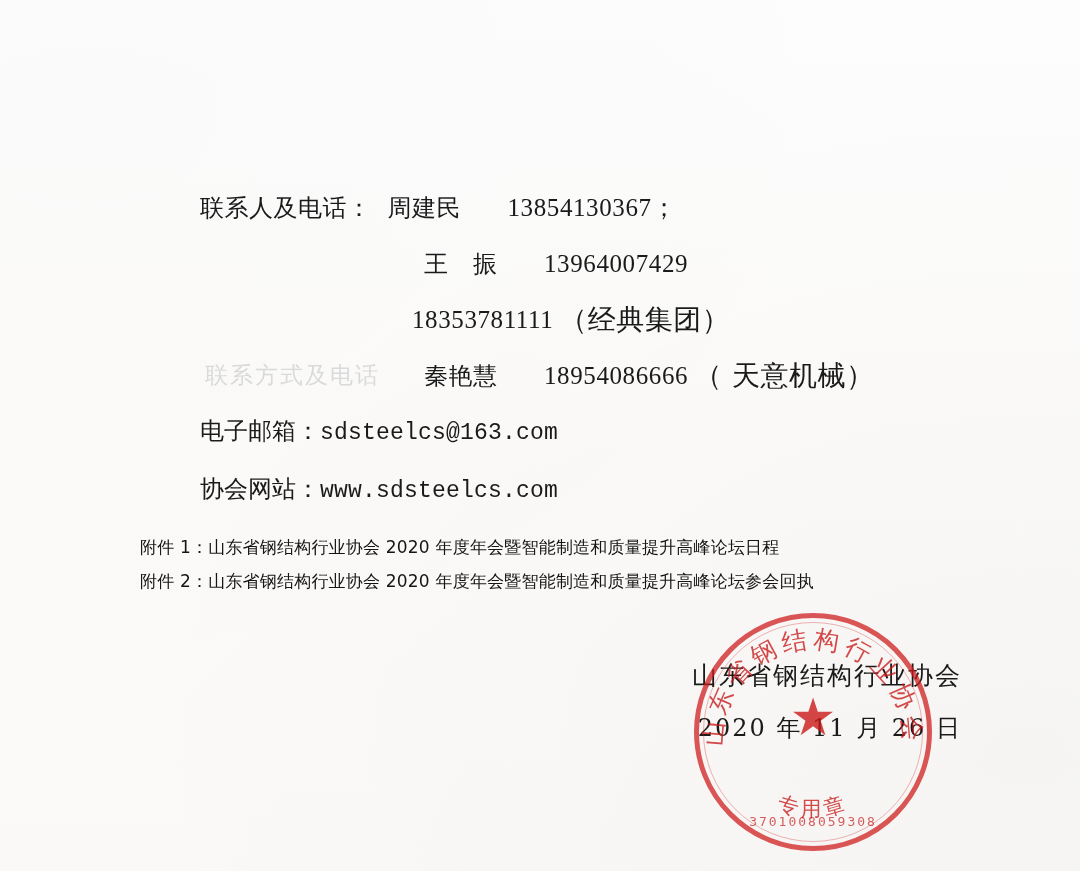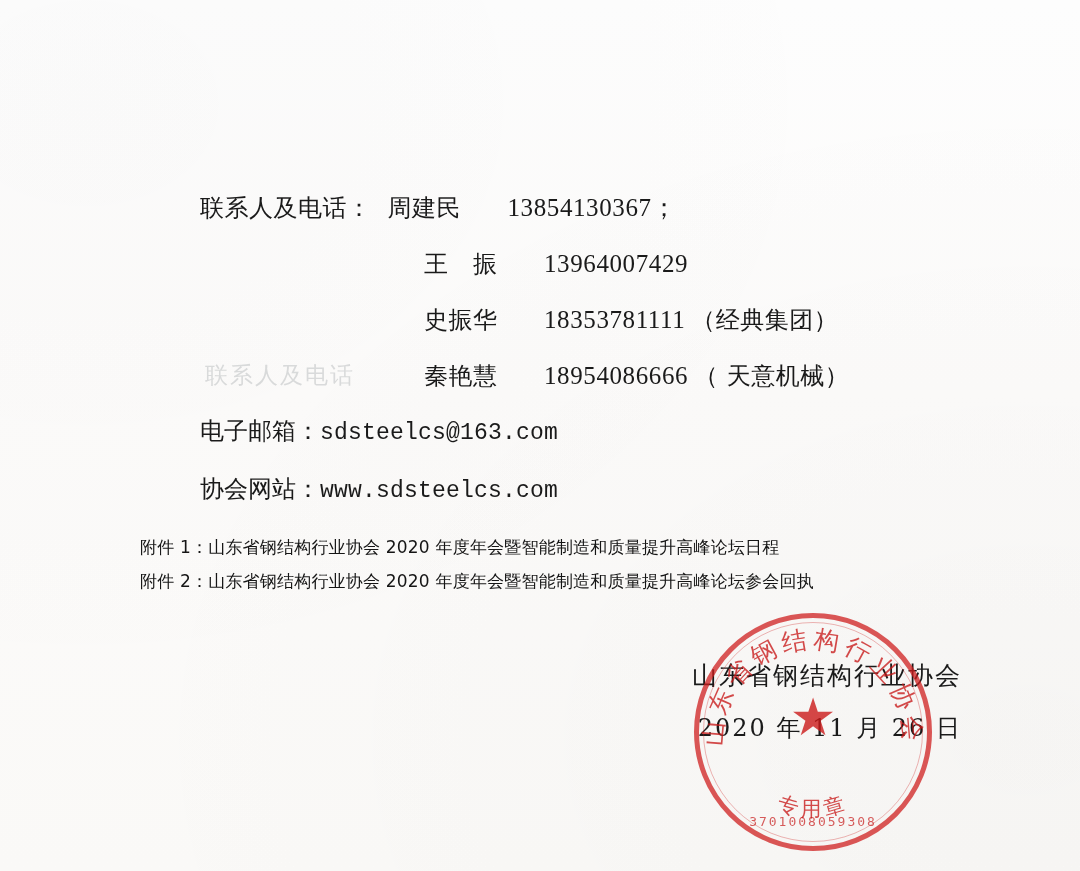--- a/index.html
+++ b/index.html
@@ -61,21 +61,21 @@
     margin-left: 16px;
   }
   .contact-line .phone {
     font-family: "Liberation Serif", serif;
     font-size: 25px;
     letter-spacing: 0.6px;
     margin-left: 4px;
   }
   .contact-line .note {
     font-family: "DejaVu Serif", serif;
-    font-size: 24px;
+    font-size: 28px;
     margin-left: 6px;
   }
 
   .email-line, .site-line {
     position: absolute;
     left: 200px;
     font-size: 24px;
     white-space: nowrap;
     font-family: "DejaVu Serif", serif;
   }
@@ -188,39 +188,38 @@
     white-space: nowrap;
     filter: blur(0.6px);
   }
 </style>
 </head>
 <body>
 
 <div class="page">
   <div class="scan-noise"></div>
 
-  <div class="ghost">联系人及电话</div>
+  <div class="ghost">联系方式及电话</div>
 
   <div class="contact-block">
 
     <div class="contact-line">
       <span class="label">联系人及电话：</span>
       <span class="name">周建民</span>
       <span class="phone">13854130367；</span>
     </div>
 
     <div class="contact-line">
       <span class="indent"></span>
       <span class="name">王　振</span>
       <span class="phone">13964007429</span>
     </div>
 
     <div class="contact-line">
       <span class="indent"></span>
-      <span class="name">史振华</span>
       <span class="phone">18353781111</span>
       <span class="note">（经典集团）</span>
     </div>
 
     <div class="contact-line">
       <span class="indent"></span>
       <span class="name">秦艳慧</span>
       <span class="phone">18954086666</span>
       <span class="note">（ 天意机械）</span>
     </div>

